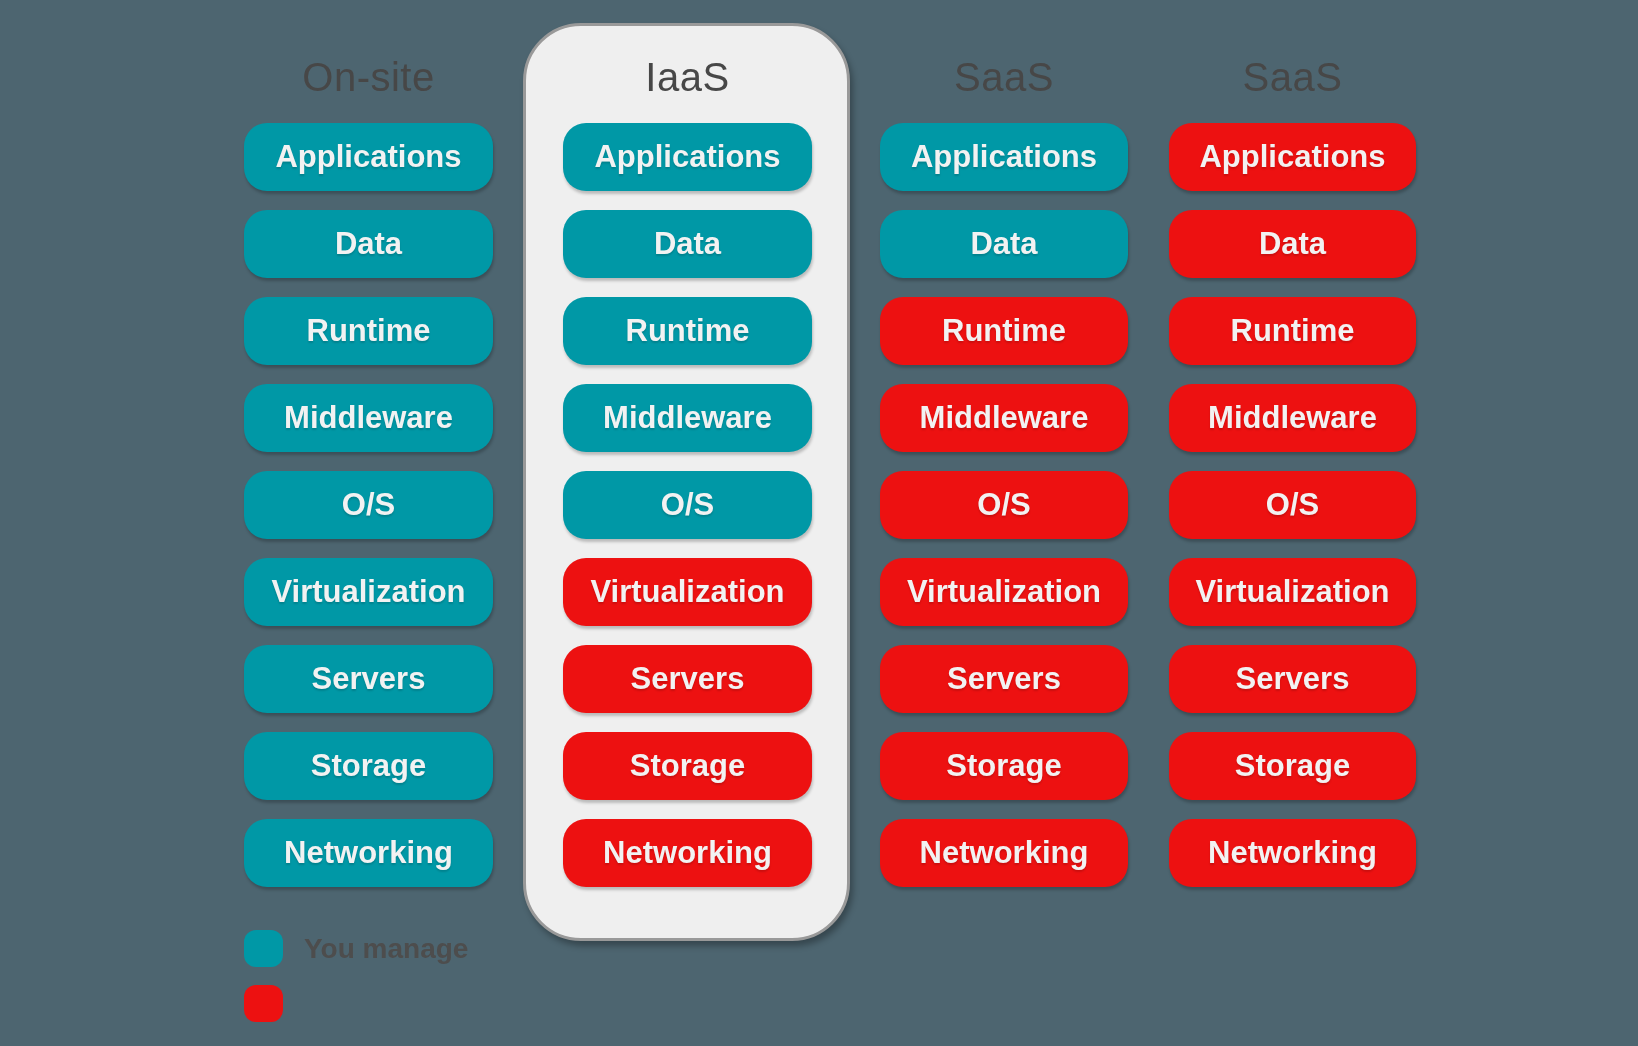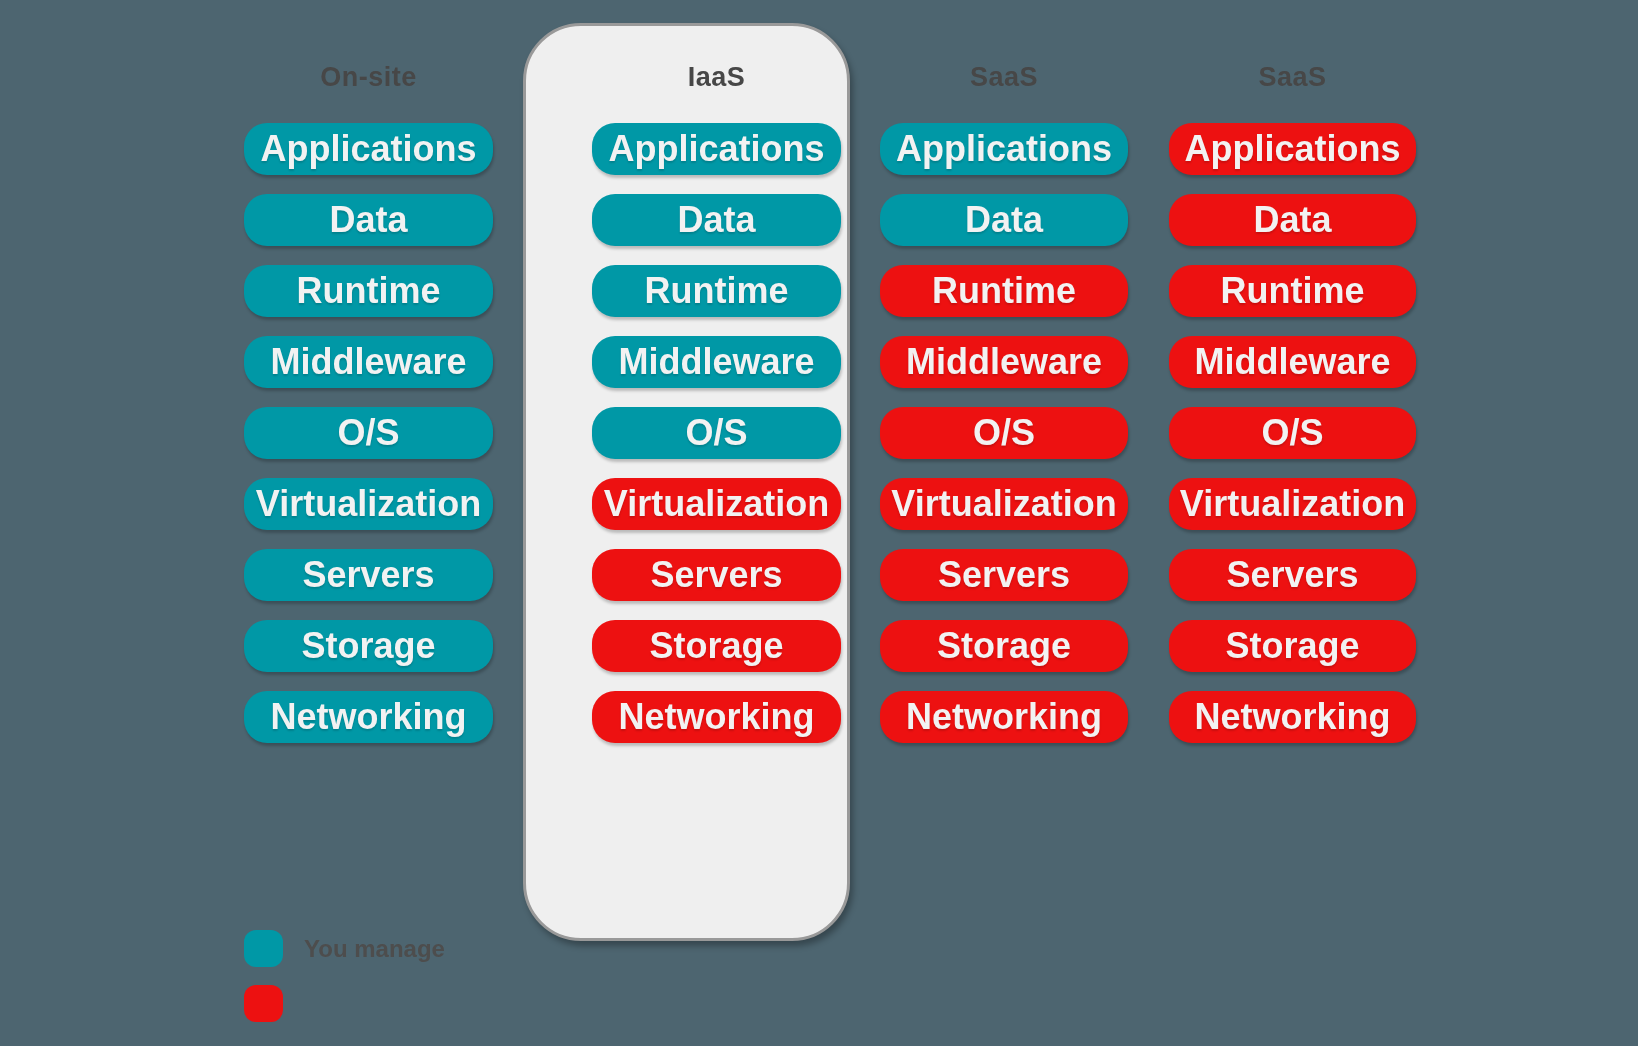--- a/index.html
+++ b/index.html
@@ -31,64 +31,64 @@
     width: 327px;
     height: 918px;
     background: var(--card-background);
     border: 3px solid var(--card-border);
     border-radius: 58px;
     box-shadow: 3px 5px 6px rgba(0,0,0,0.30);
   }
 
   .column { position: absolute; top: 32px; }
   .col-0 { left: 244px;  width: 249px; }
-  .col-1 { left: 592px;  width: 249px; }
+  .col-1 { left: 563px;  width: 249px; }
   .col-2 { left: 880px;  width: 248px; }
   .col-3 { left: 1169px; width: 247px; }
 
   .col-header {
     height: 91px;
     display: flex;
     align-items: center;
     justify-content: center;
-    font-size: 27px;
-    font-weight: bold;
+    font-size: 40px;
+    font-weight: normal;
     letter-spacing: 0.5px;
     color: var(--header-text);
   }
 
   .pill {
-    height: 52px;
+    height: 68px;
     margin-bottom: 19px;
     border-radius: 23px;
     display: flex;
     align-items: center;
     justify-content: center;
-    font-size: 36px;
+    font-size: 31px;
     font-weight: bold;
     color: var(--pill-text);
     box-shadow: 1px 3px 3px rgba(0,0,0,0.22);
     text-shadow: 0 2px 2px rgba(0,0,0,0.15);
   }
   .pill[data-variant="you"]      { background: var(--you-manage); }
   .pill[data-variant="provider"] { background: var(--provider-manages); }
 
   .legend { position: absolute; left: 244px; top: 930px; }
   .legend-row { display: flex; align-items: center; margin-bottom: 18px; }
   .legend-swatch {
     width: 39px;
     height: 37px;
     border-radius: 12px;
     margin-right: 21px;
     flex: 0 0 auto;
   }
   .legend-swatch[data-variant="you"]      { background: var(--you-manage); }
   .legend-swatch[data-variant="provider"] { background: var(--provider-manages); }
   .legend-label {
-    font-size: 24px;
+    font-size: 28px;
     font-weight: bold;
     color: var(--legend-text);
   }
 </style>
 </head>
 <body>
 
 <div class="canvas">
 
   <div class="iaas-card"></div>

